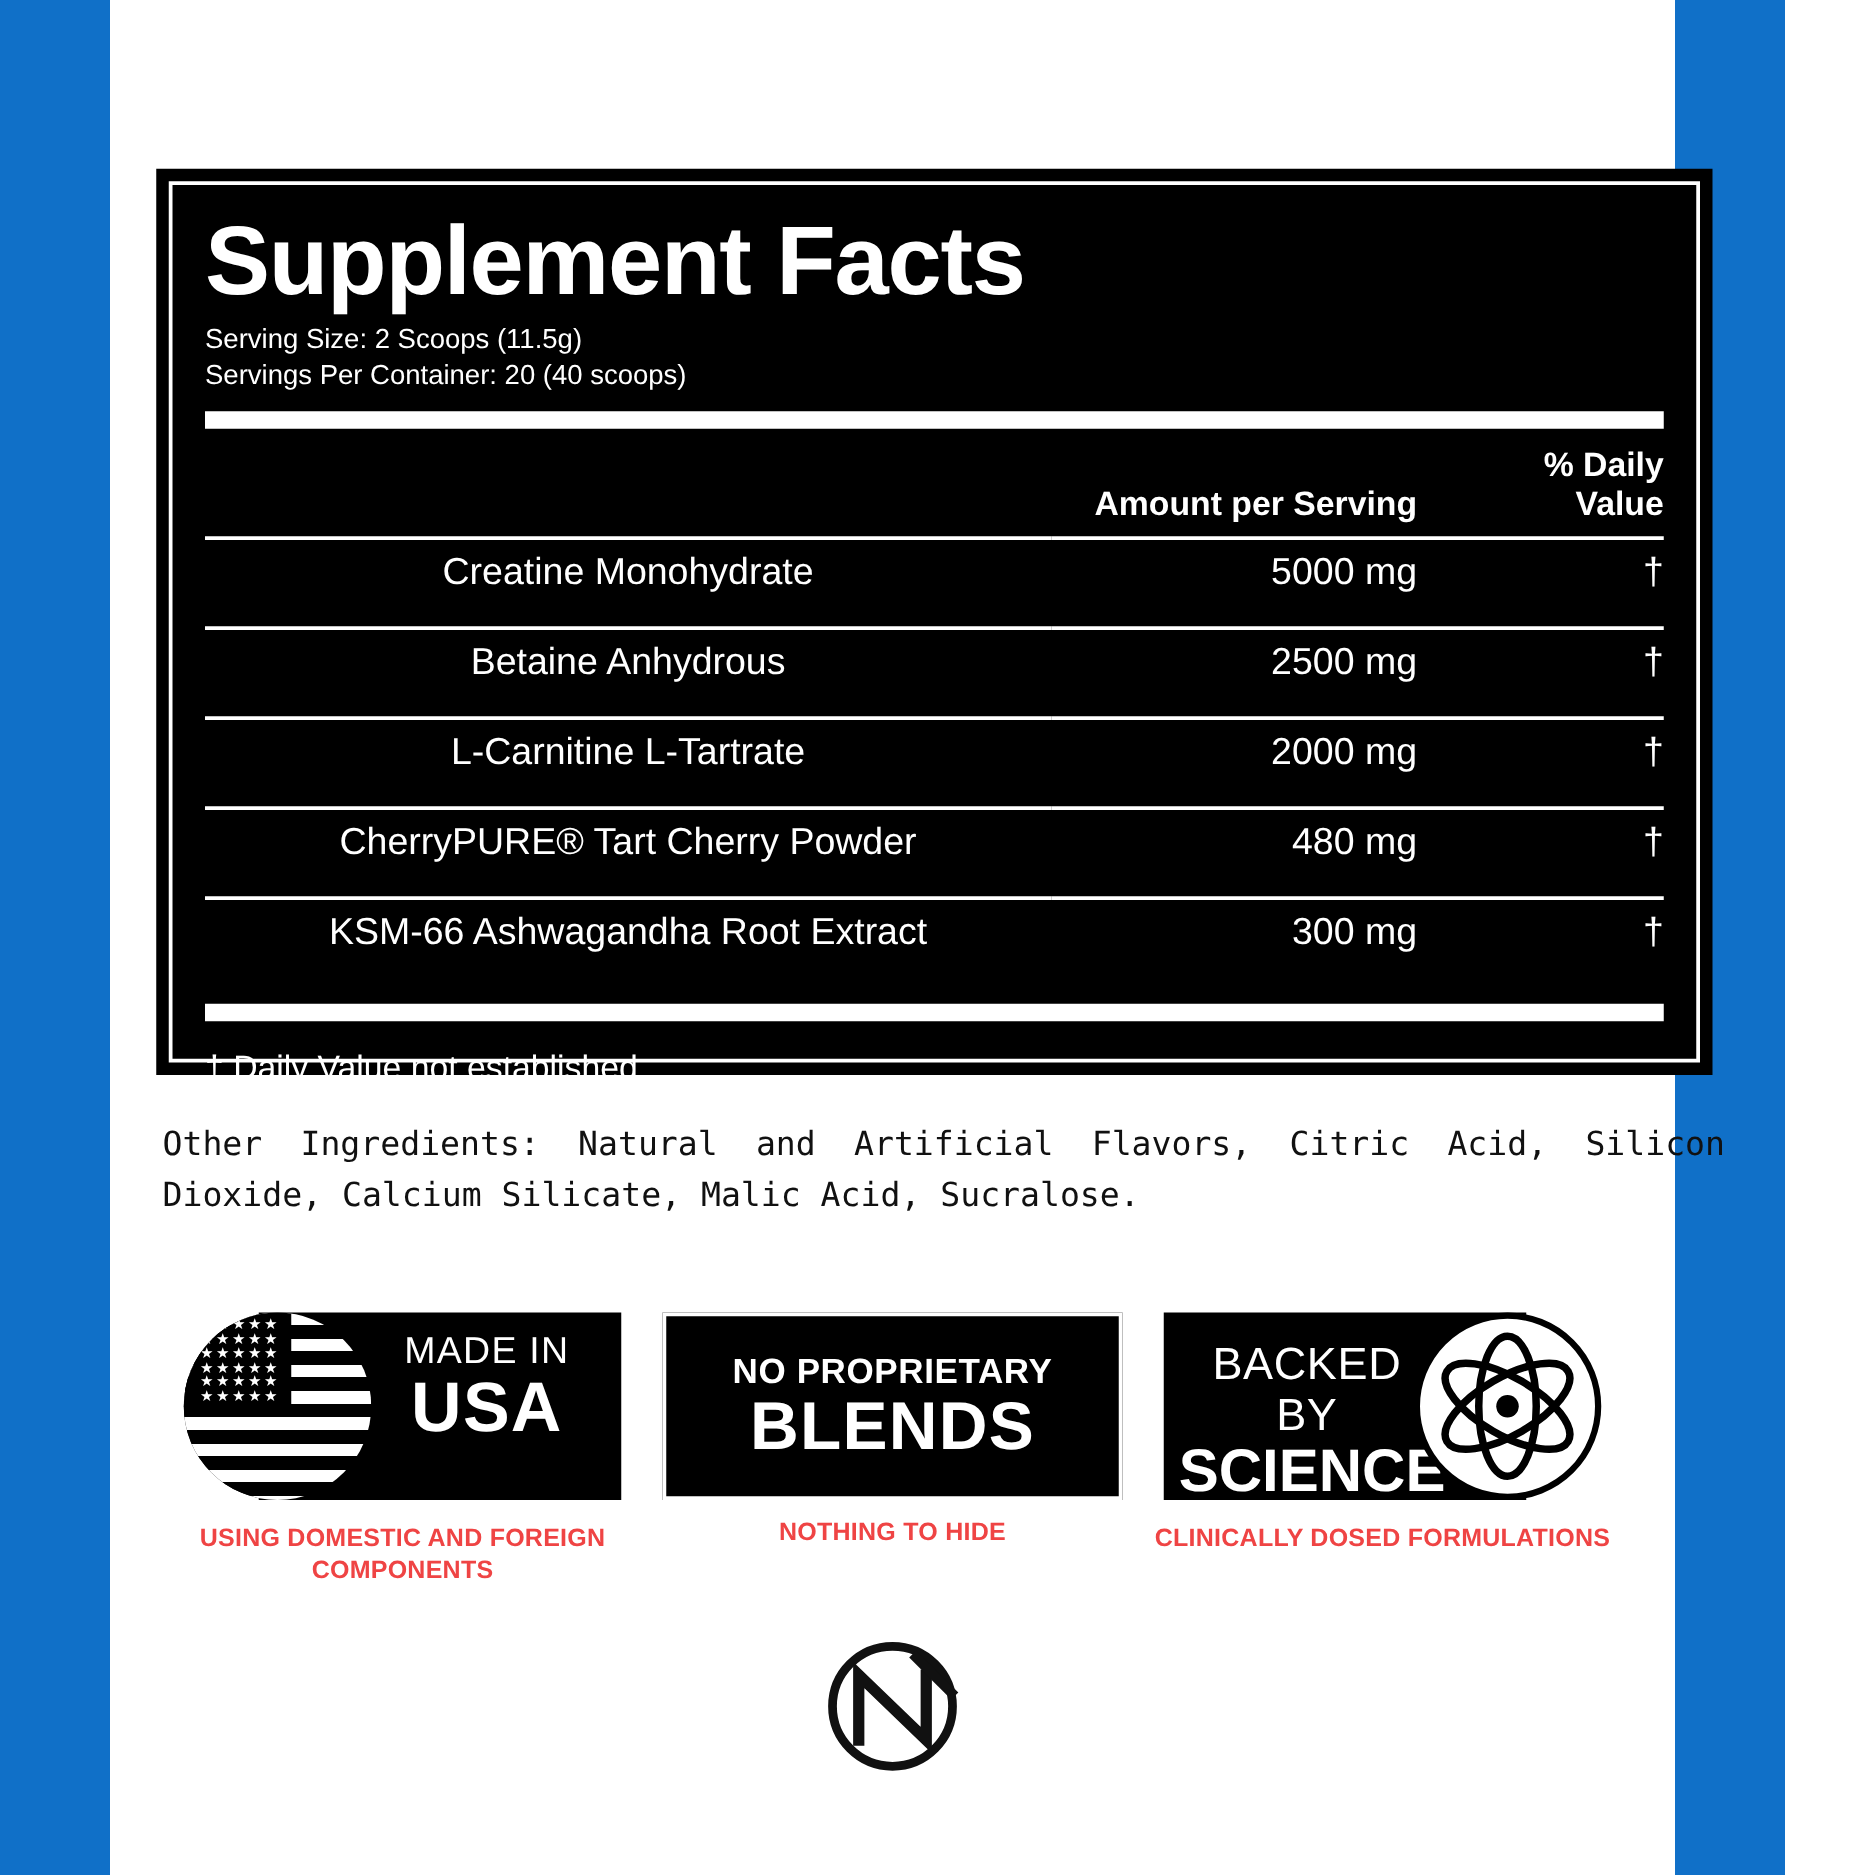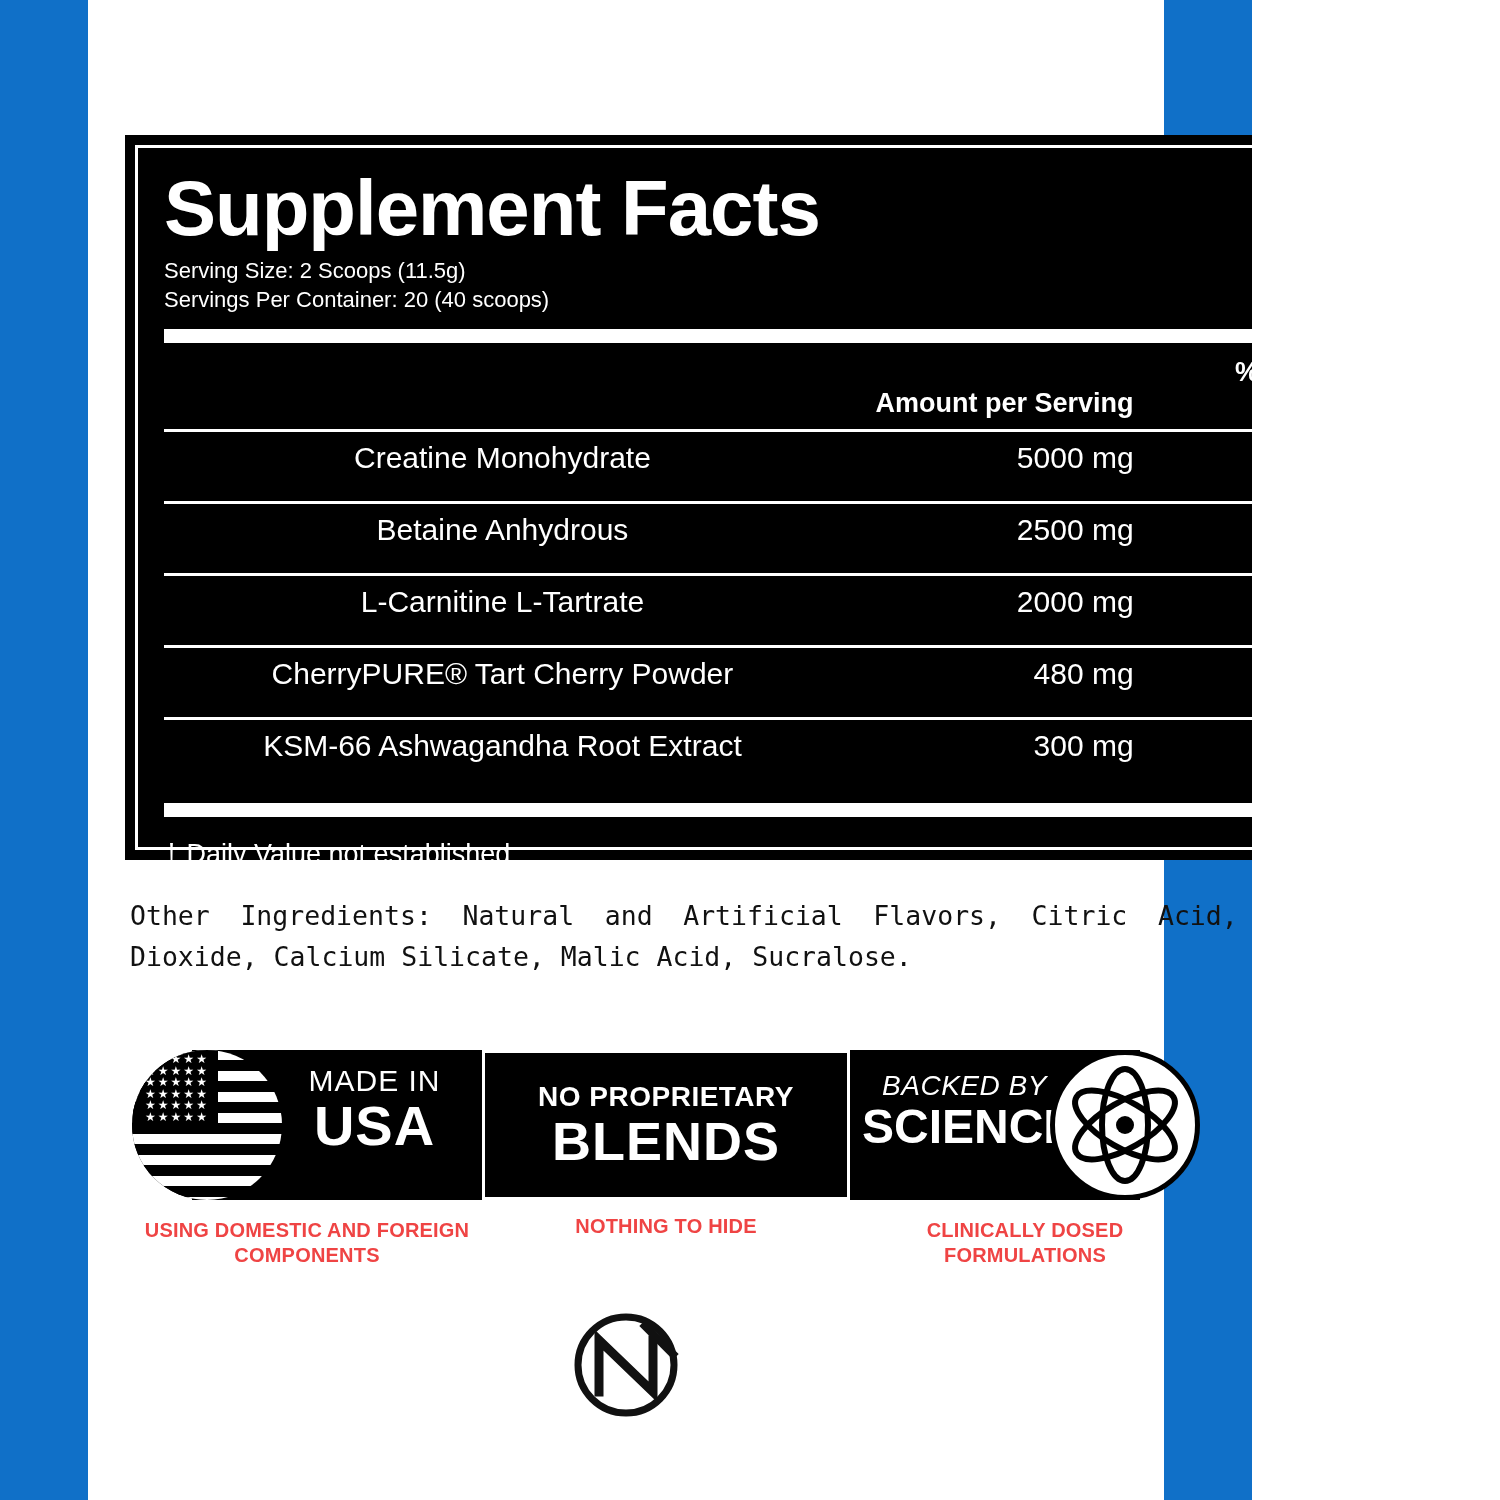--- a/index.html
+++ b/index.html
@@ -2,21 +2,21 @@
 <html><head>
 <meta charset="utf-8">
 <style>
   html, body {
     margin: 0;
     padding: 0;
     background: #ffffff;
   }
   .page {
     position: relative;
-    width: 1252px;
+    width: 1428px;
     height: 1500px;
     background: #ffffff;
     font-family: "Liberation Sans", sans-serif;
     overflow: hidden;
   }
   
   .edge-bar {
     position: absolute;
     top: 0;
     bottom: 0;
@@ -262,24 +262,23 @@
   }
   .science-text {
     position: absolute;
     left: 12px;
     top: 20px;
     width: 205px;
     color: #ffffff;
     text-align: center;
   }
   .science-text .backed {
-    font-size: 28px;
+    font-size: 36px;
     letter-spacing: 0.5px;
     line-height: 1.15;
-    font-style: italic;
   }
   .science-text .science {
     font-size: 48px;
     font-weight: bold;
     line-height: 1.05;
   }
   .atom-circle {
     position: absolute;
     right: 0;
     top: 0;

